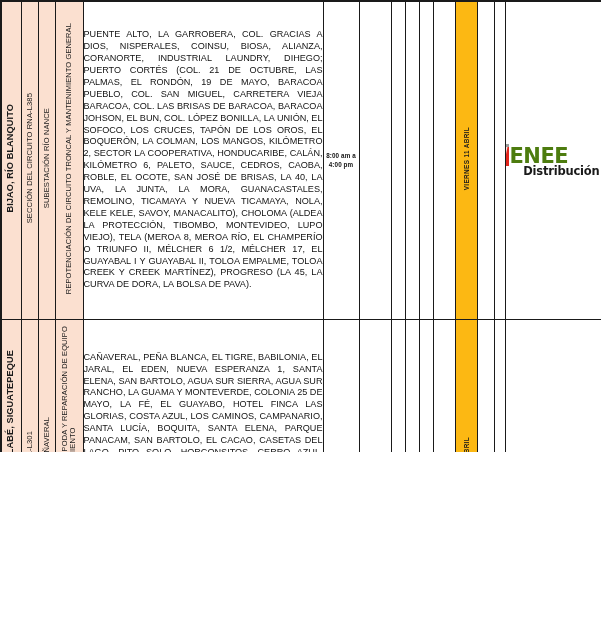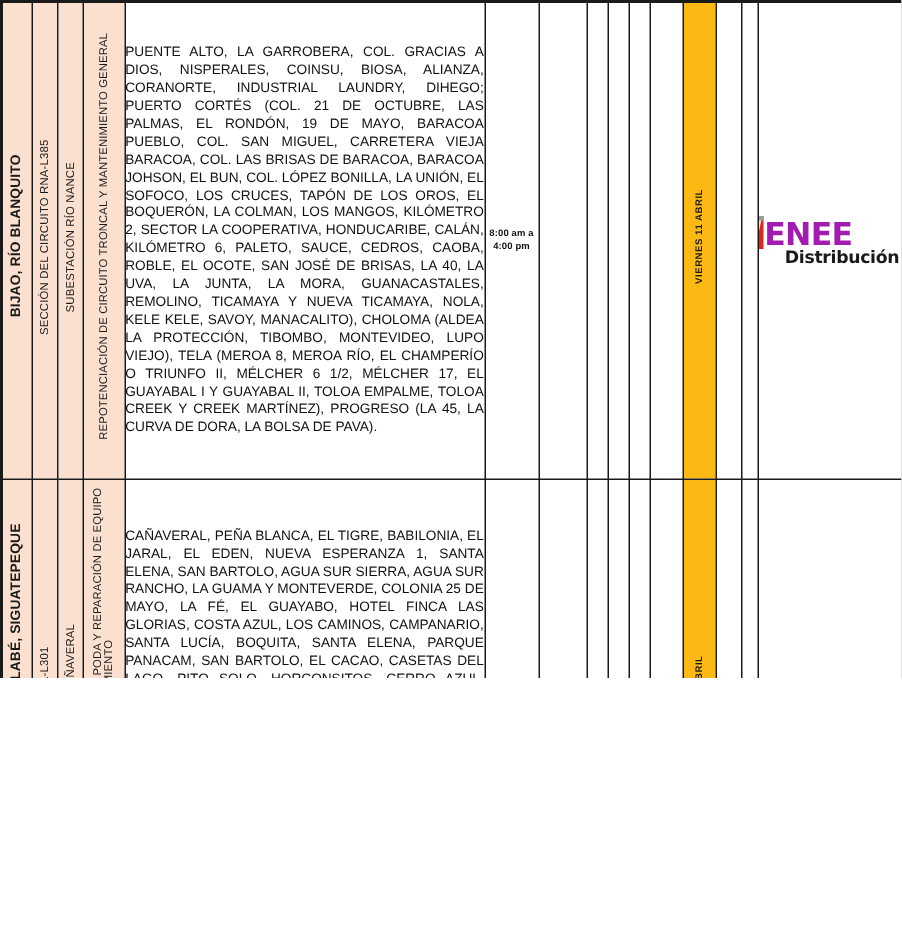--- a/index.html
+++ b/index.html
@@ -134,21 +134,21 @@
   .logo-mark::after {
     content: "";
     position: absolute;
     left: 0px; top: 0px;
     width: 9px; height: 3.5px;
     background: #9c9c9c;
   }
   .logo-enee {
     font-size: 21px;
     font-weight: bold;
-    color: #a21caf;
+    color: #4d7c0f;
     letter-spacing: -0.5px;
     line-height: 0.88;
     font-family: "DejaVu Sans", sans-serif;
   }
   .logo-sub {
     font-size: 11.5px;
     font-weight: bold;
     color: #1a1a1a;
     letter-spacing: -0.2px;
     line-height: 1;

